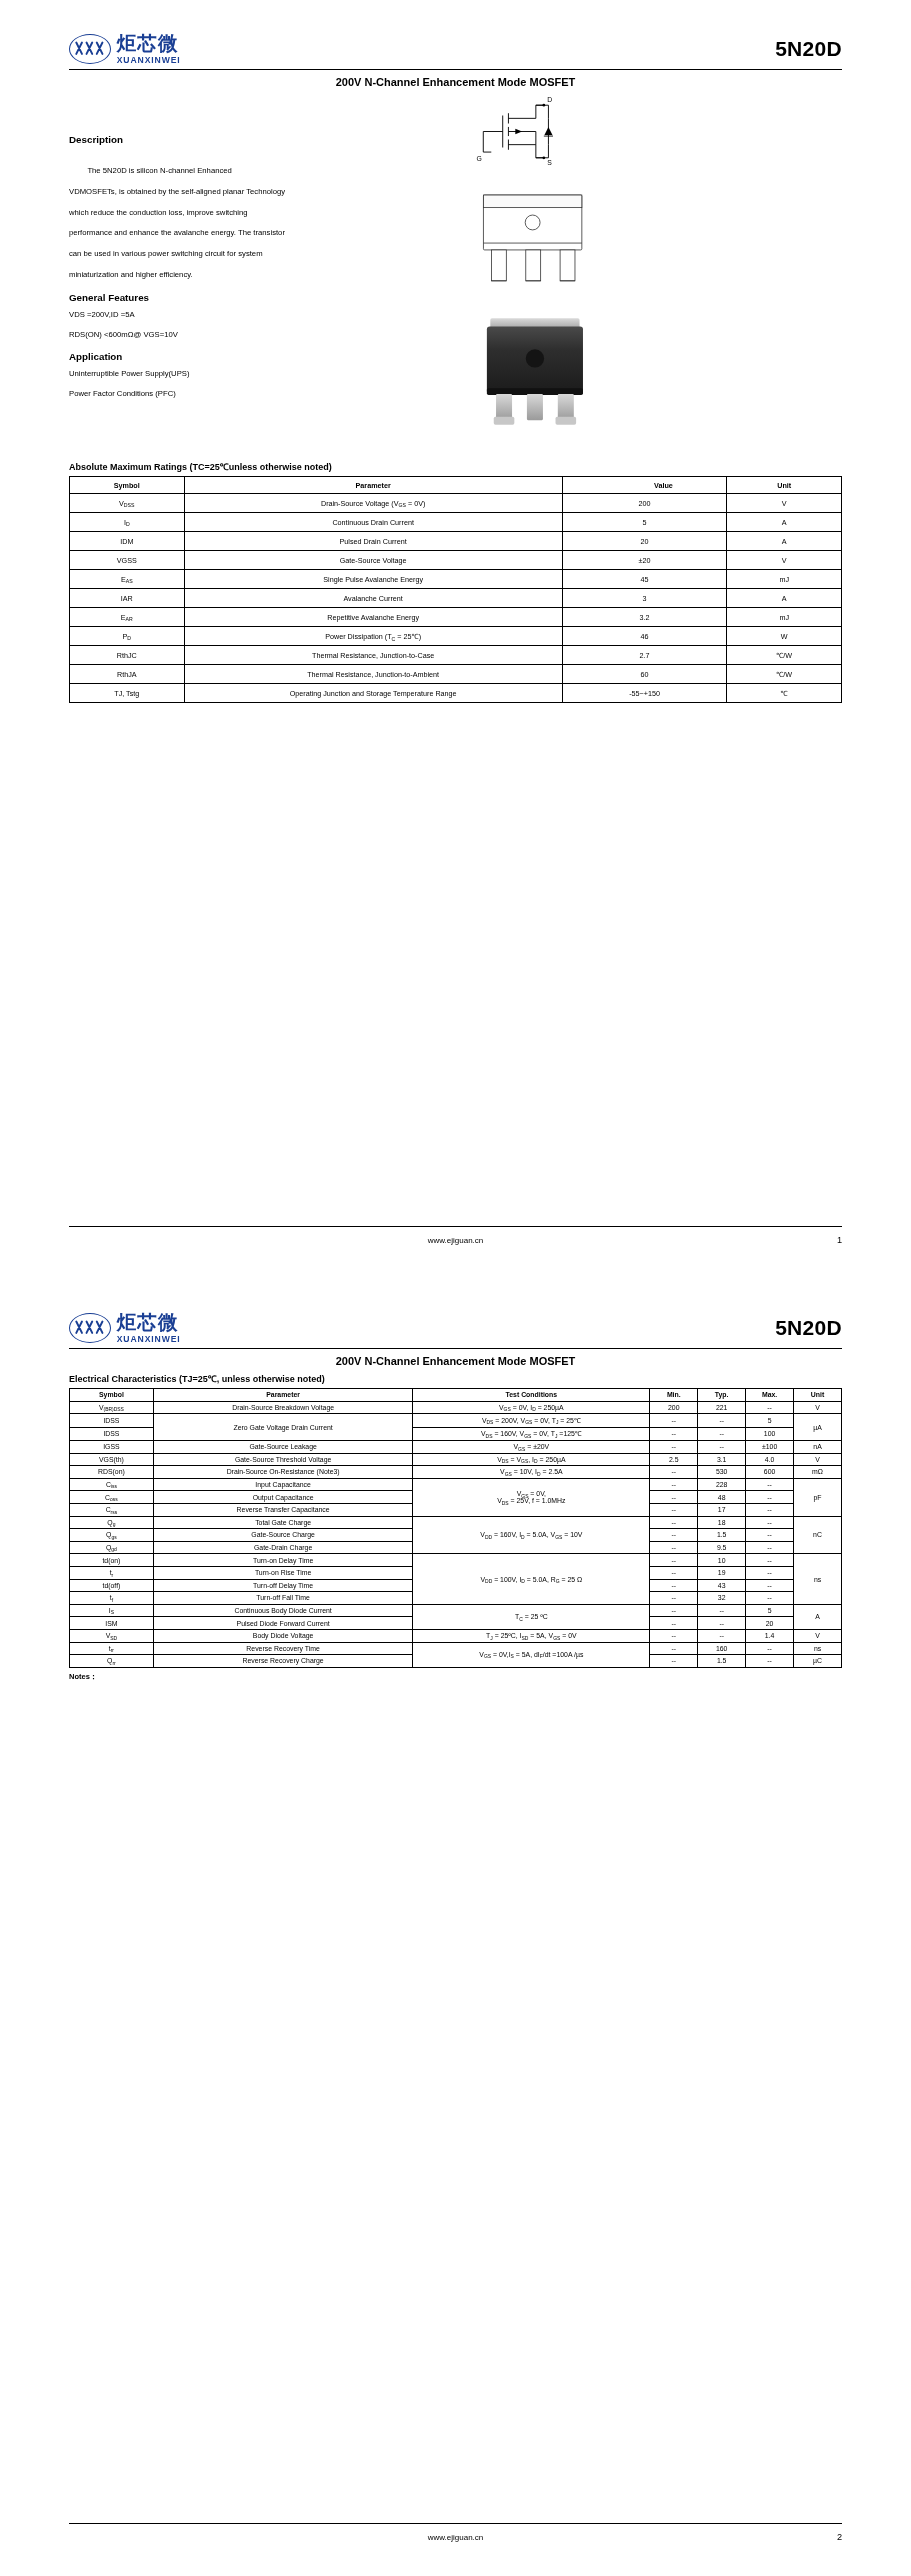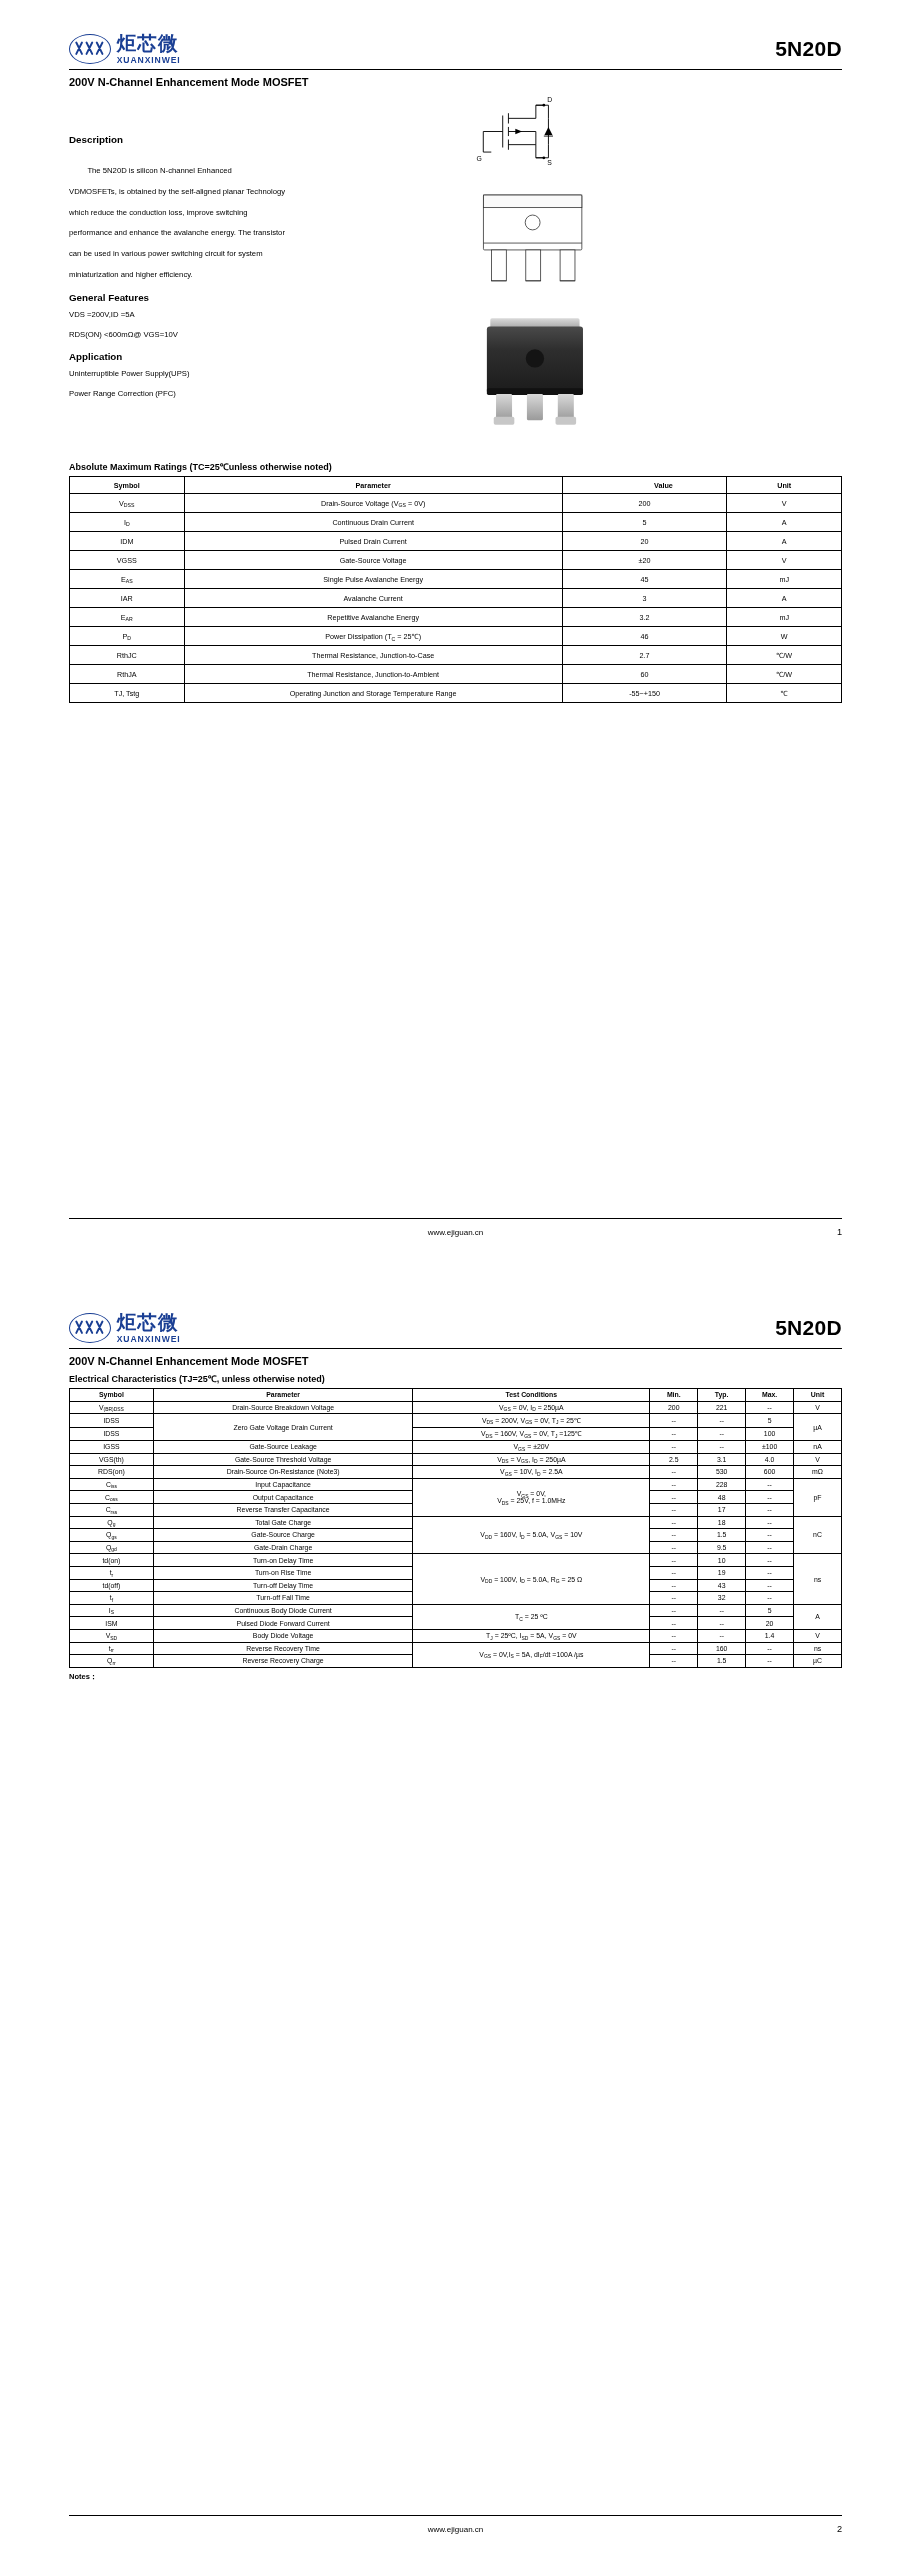--- a/index.html
+++ b/index.html
@@ -64,21 +64,21 @@
     margin-left: auto;
     font-size: 21px;
     font-weight: bold;
     letter-spacing: 0.3px;
   }
   .header-rule {
     border-bottom: 1.1px solid #000;
     margin-top: 3.4px;
   }
   .subtitle {
-    text-align: left;
+    text-align: center;
     font-size: 11px;
     font-weight: bold;
     margin-top: 5.7px;
   }
 
   
   h2.section-title {
     font-size: 9.8px;
     font-weight: bold;
     margin: 12.6px 0 6.9px 0;
@@ -150,21 +150,21 @@
   sub { font-size: 0.72em; vertical-align: baseline; position: relative; top: 0.28em; }
 
   
   .notes-title { font-size: 7.5px; font-weight: bold; margin: 4.6px 0 1.1px 0; }
   .notes-list { font-size: 7.2px; line-height: 1.45; }
 
   
   .footer {
     position: absolute;
     left: 69px; right: 69px;
-    bottom: 42px;
+    bottom: 34px;
   }
   .footer-rule { border-top: 1.1px solid #000; }
   .footer-row {
     display: flex;
     align-items: center;
     padding-top: 9.2px;
   }
   .footer-url {
     margin: 0 auto;
     font-size: 8px;
@@ -209,21 +209,21 @@
         <p>can be used in various power switching circuit for system</p>
         <p>miniaturization and higher efficiency.</p>
       </div>
 
       <h2 class="section-title">General Features</h2>
       <div class="feature-line">VDS =200V,ID =5A</div>
       <div class="feature-line">RDS(ON) &lt;600mΩ@ VGS=10V</div>
 
       <h2 class="section-title">Application</h2>
       <div class="feature-line">Uninterruptible Power Supply(UPS)</div>
-      <div class="feature-line">Power Range Correction (PFC)</div>
+      <div class="feature-line">Power Factor Conditions (PFC)</div>
     </div>
 
     <div class="desc-right">
       
       <svg class="schematic" viewBox="0 0 210 120">
         <g stroke="#000" stroke-width="1.6" fill="none">
 
           <line x1="18" y1="60" x2="52" y2="60"></line>
           <line x1="18" y1="60" x2="18" y2="96"></line>
           <line x1="18" y1="96" x2="32" y2="96"></line>

